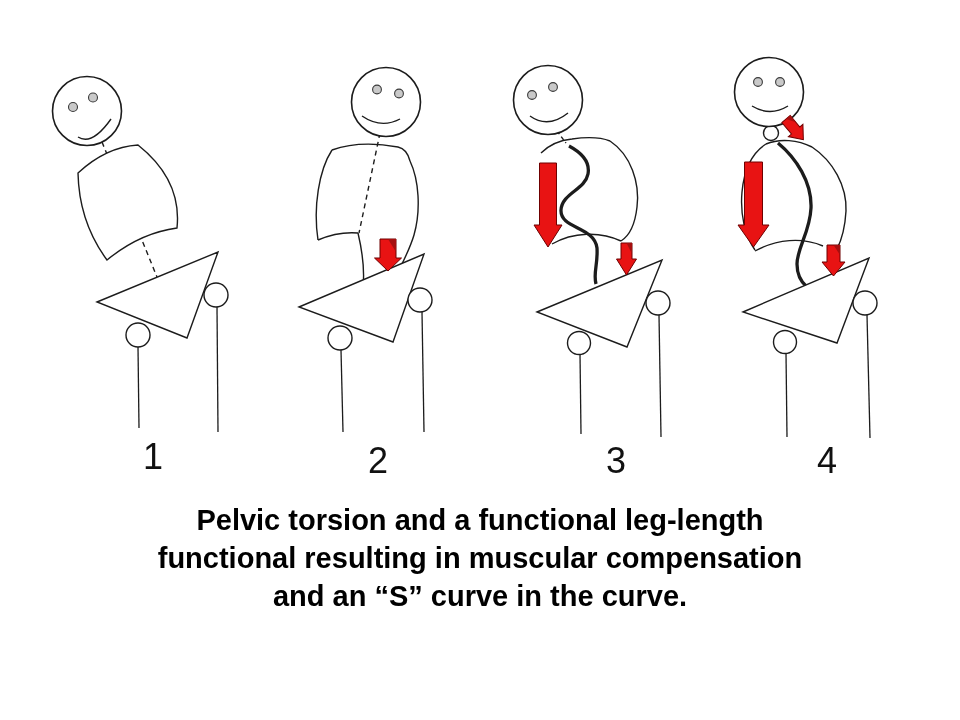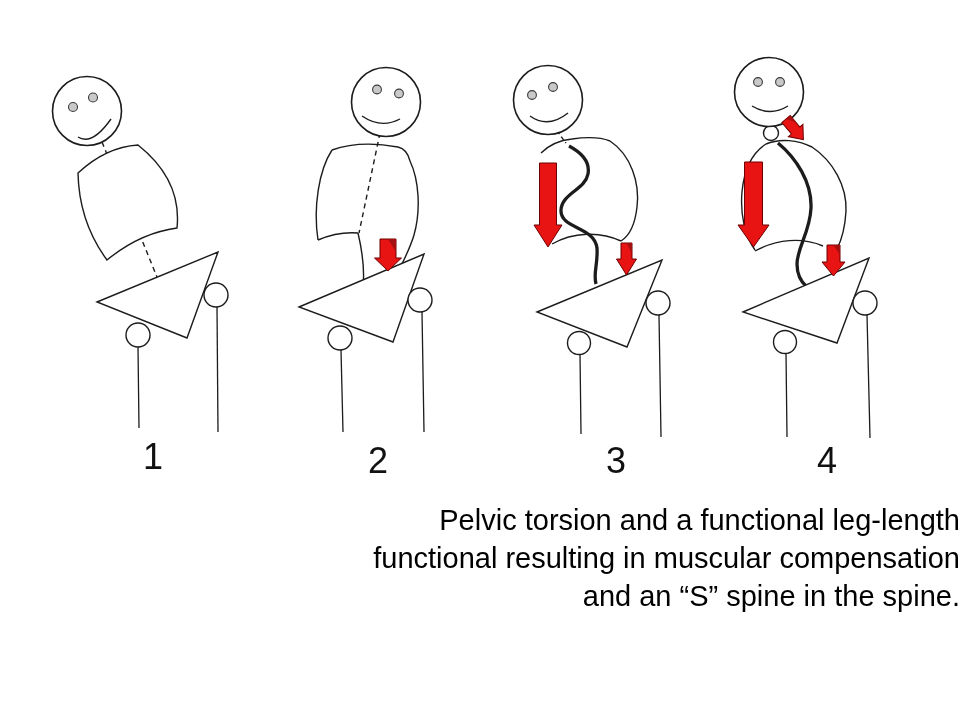--- a/index.html
+++ b/index.html
@@ -15,24 +15,25 @@
     position:absolute;
     width:44px;
     text-align:center;
     font-size:36px;
     line-height:36px;
     color:#111;
   }
   #caption{
     position:absolute;
     left:0;top:501px;width:960px;
-    text-align:right;
+    text-align:center;
     color:#000;
     font-size:29px;
     line-height:38px;
+    font-weight:bold;
   }
 </style>
 </head>
 <body>
 
 <div id="slide">
 
   <svg id="figures-svg" width="960" height="500" viewBox="0 0 960 500">
 
     <g fill="none" stroke="#1c1c1c" stroke-width="1.4">
@@ -156,16 +157,16 @@
   </svg>
 
   <div class="fig-label" style="left:131px;top:439px;">1</div>
   <div class="fig-label" style="left:356px;top:443px;">2</div>
   <div class="fig-label" style="left:594px;top:443px;">3</div>
   <div class="fig-label" style="left:805px;top:443px;">4</div>
 
   <div id="caption">
     <div>Pelvic torsion and a functional leg-length</div>
     <div>functional resulting in muscular compensation</div>
-    <div>and an “S” spine in the spine.</div>
+    <div>and an “S” curve in the curve.</div>
   </div>
 
 </div>
 
 </body></html>

